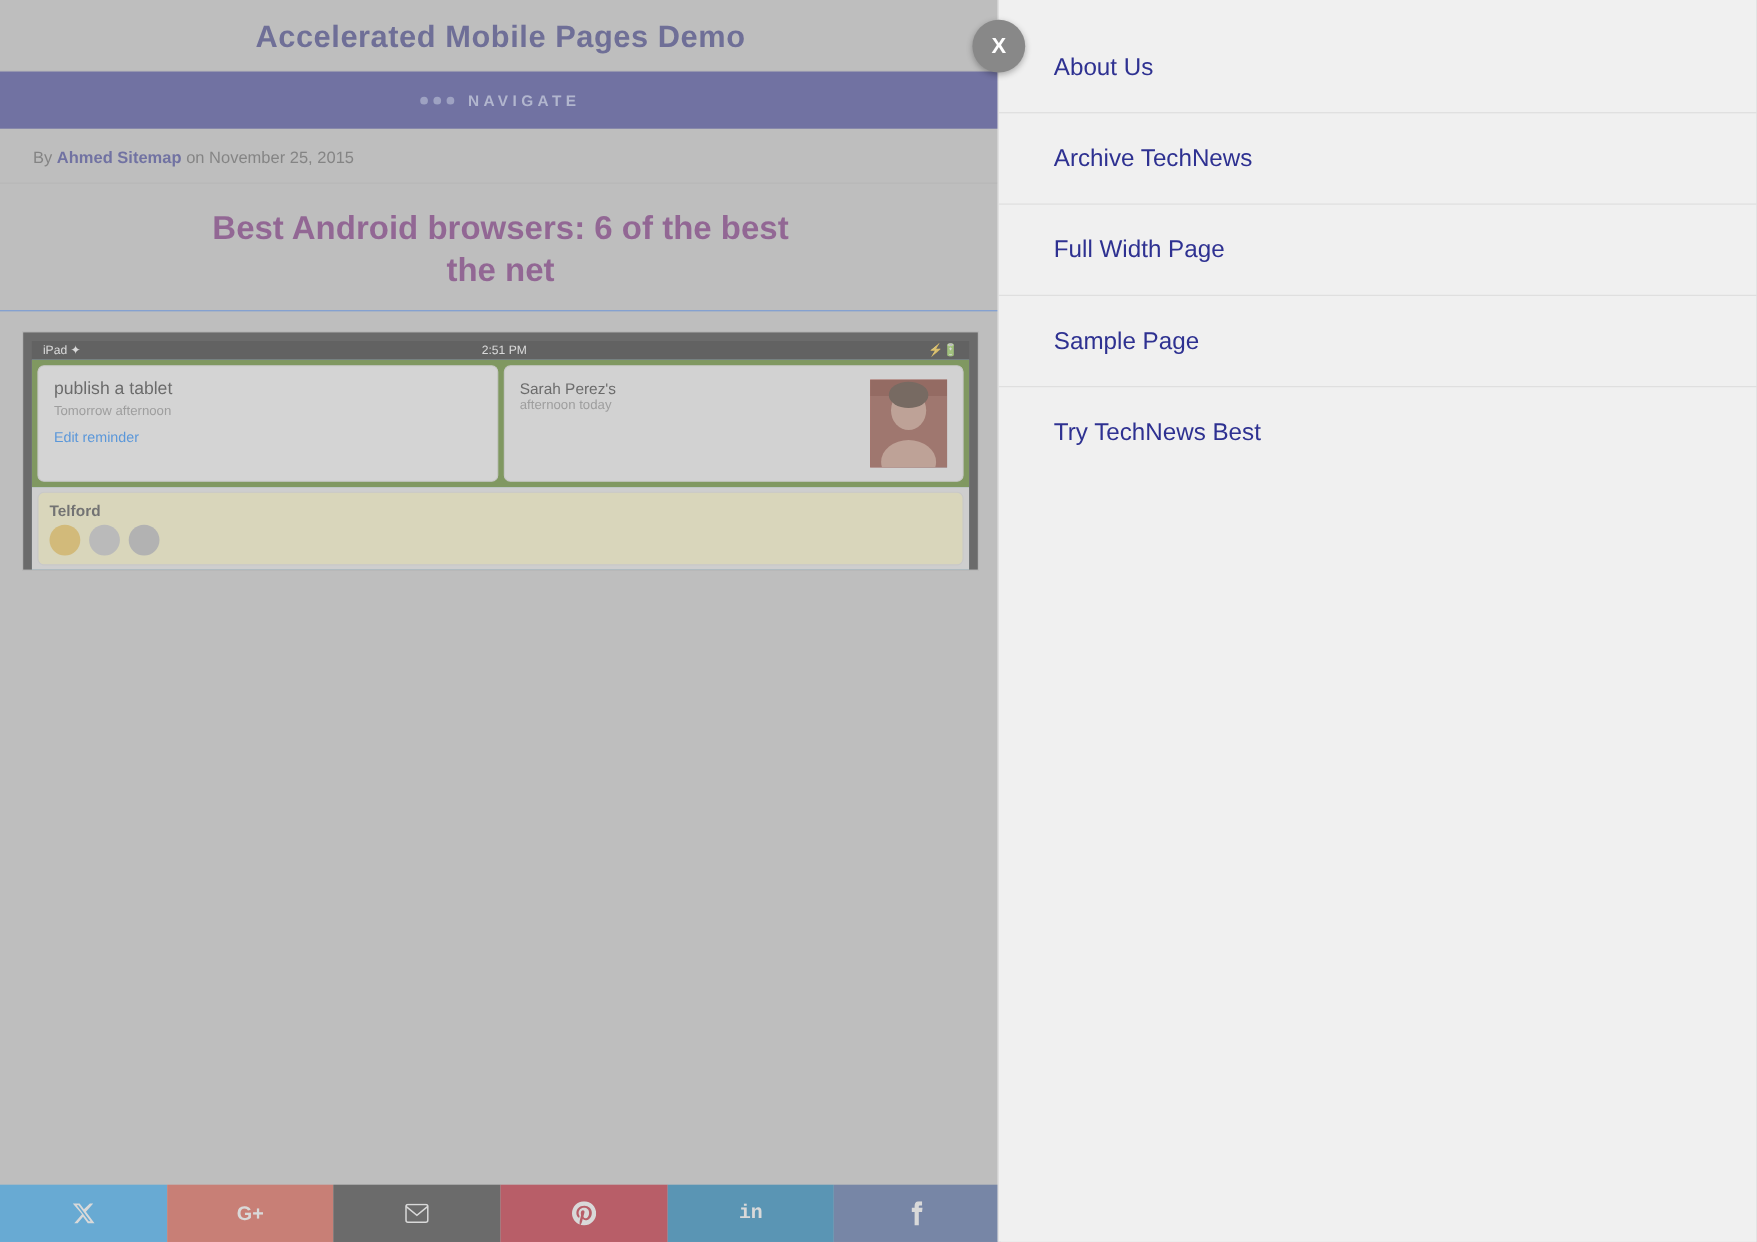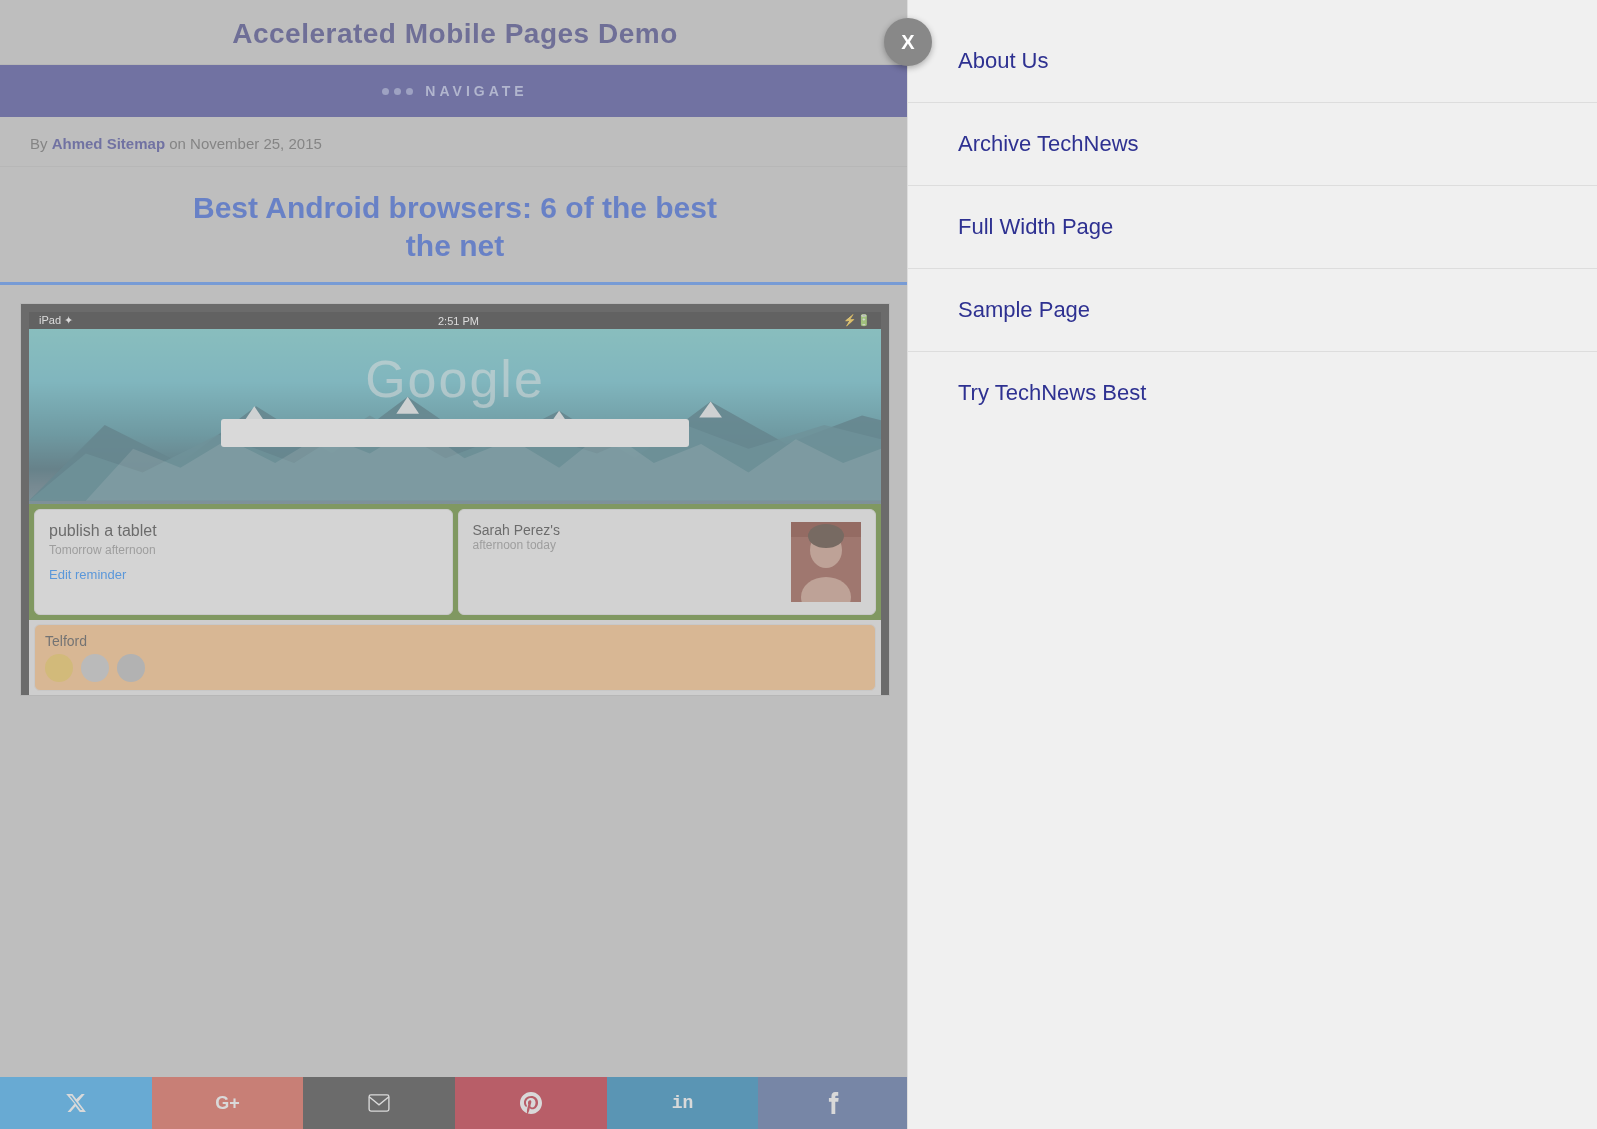--- a/index.html
+++ b/index.html
@@ -73,24 +73,24 @@
       font-weight: 600;
       text-decoration: none;
     }
 
     
     .article-title {
       padding: 22px 30px 18px;
       font-family: Arial, Helvetica, sans-serif;
       font-size: 30px;
       font-weight: 900;
-      color: #1d4ed8;
+      color: #701a75;
       text-align: center;
       line-height: 1.25;
-      border-bottom: 3px solid #3b82f6;
+      border-bottom: 1px solid #3b82f6;
     }
 
     
     .article-image-container {
       margin: 18px 20px 0;
       background: #ddd;
       border: 1px solid #bbb;
       overflow: hidden;
       position: relative;
     }
@@ -216,24 +216,25 @@
 
     
     .ios-weather-row {
       background: #e8e8e8;
       padding: 4px 5px;
       display: flex;
       gap: 5px;
     }
     .ios-weather-card {
       flex: 1;
-      background: #fdba74;
+      background: #fef9c3;
       border-radius: 6px;
       padding: 8px 10px;
       border: 1px solid #ddd;
+      font-weight: bold;
     }
     .ios-weather-city {
       font-family: Arial, sans-serif;
       font-size: 14px;
       color: #333;
     }
     .ios-weather-icons {
       display: flex;
       gap: 8px;
       margin-top: 5px;
@@ -371,35 +372,20 @@
     <div class="article-image-container">
 
       <div class="ipad-mockup">
         <div class="ipad-status-bar">
           <span>iPad ✦</span>
           <span>2:51 PM</span>
           <span>⚡🔋</span>
         </div>
         <div class="ipad-screen">
 
-          <div class="google-bg">
-
-            <svg class="mountain-svg" viewBox="0 0 900 120" xmlns="http://www.w3.org/2000/svg" height="120">
-              <polygon points="0,120 80,40 160,80 240,20 320,70 400,10 480,65 560,25 640,75 720,15 800,60 880,30 900,35 900,120" fill="#1a5a6a" opacity="0.9"></polygon>
-              <polygon points="0,120 60,70 120,90 200,50 280,80 360,30 440,75 520,45 600,70 680,35 760,65 840,40 900,55 900,120" fill="#2a7080" opacity="0.8"></polygon>
-              <polygon points="60,120 110,65 160,85 210,55 260,80 310,50 360,70 410,40 460,75 510,55 560,85 610,45 660,80 710,60 760,90 810,55 860,80 900,65 900,120" fill="white" opacity="0.15"></polygon>
-
-              <polygon points="238,20 248,35 228,35" fill="white" opacity="0.9"></polygon>
-              <polygon points="400,10 412,28 388,28" fill="white" opacity="0.9"></polygon>
-              <polygon points="560,25 572,42 548,42" fill="white" opacity="0.9"></polygon>
-              <polygon points="720,15 732,32 708,32" fill="white" opacity="0.9"></polygon>
-            </svg>
-            <span class="google-logo-text">Google</span>
-            <div class="google-search-bar"></div>
-          </div>
 
           <div class="ios-cards-area">
 
             <div class="ios-card-left">
               <div class="ios-card-title">publish a tablet</div>
               <div class="ios-card-subtitle">Tomorrow afternoon</div>
               <div class="ios-card-link">Edit reminder</div>
             </div>
 
             <div class="ios-card-right">

